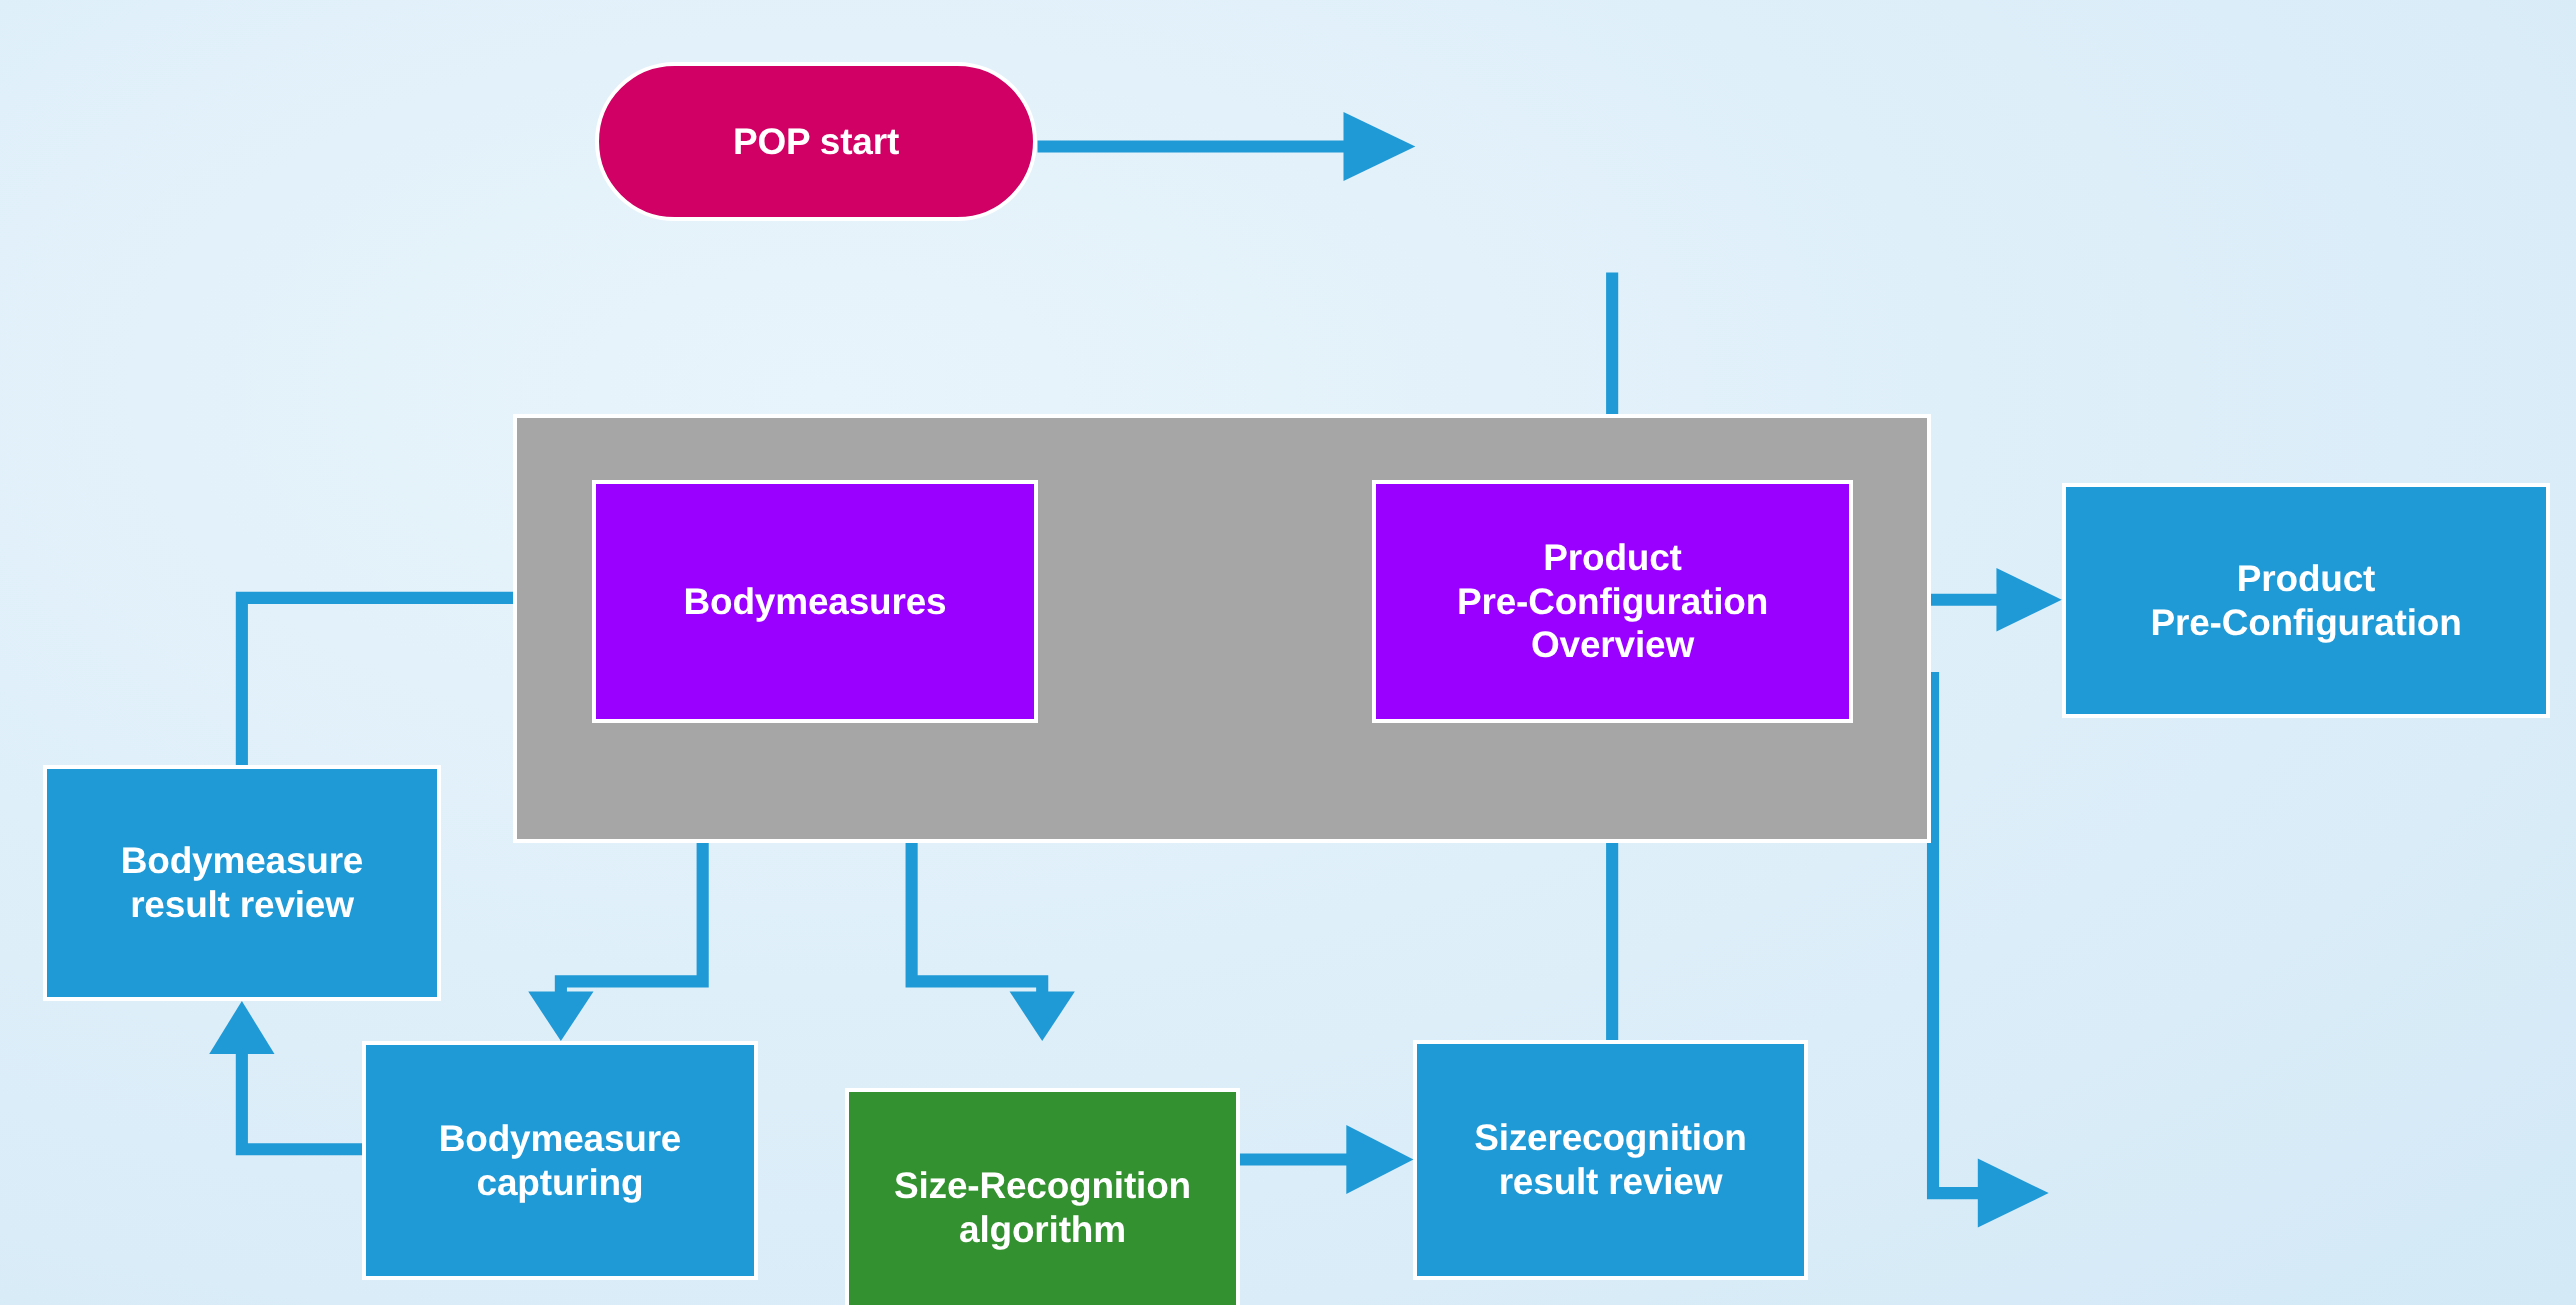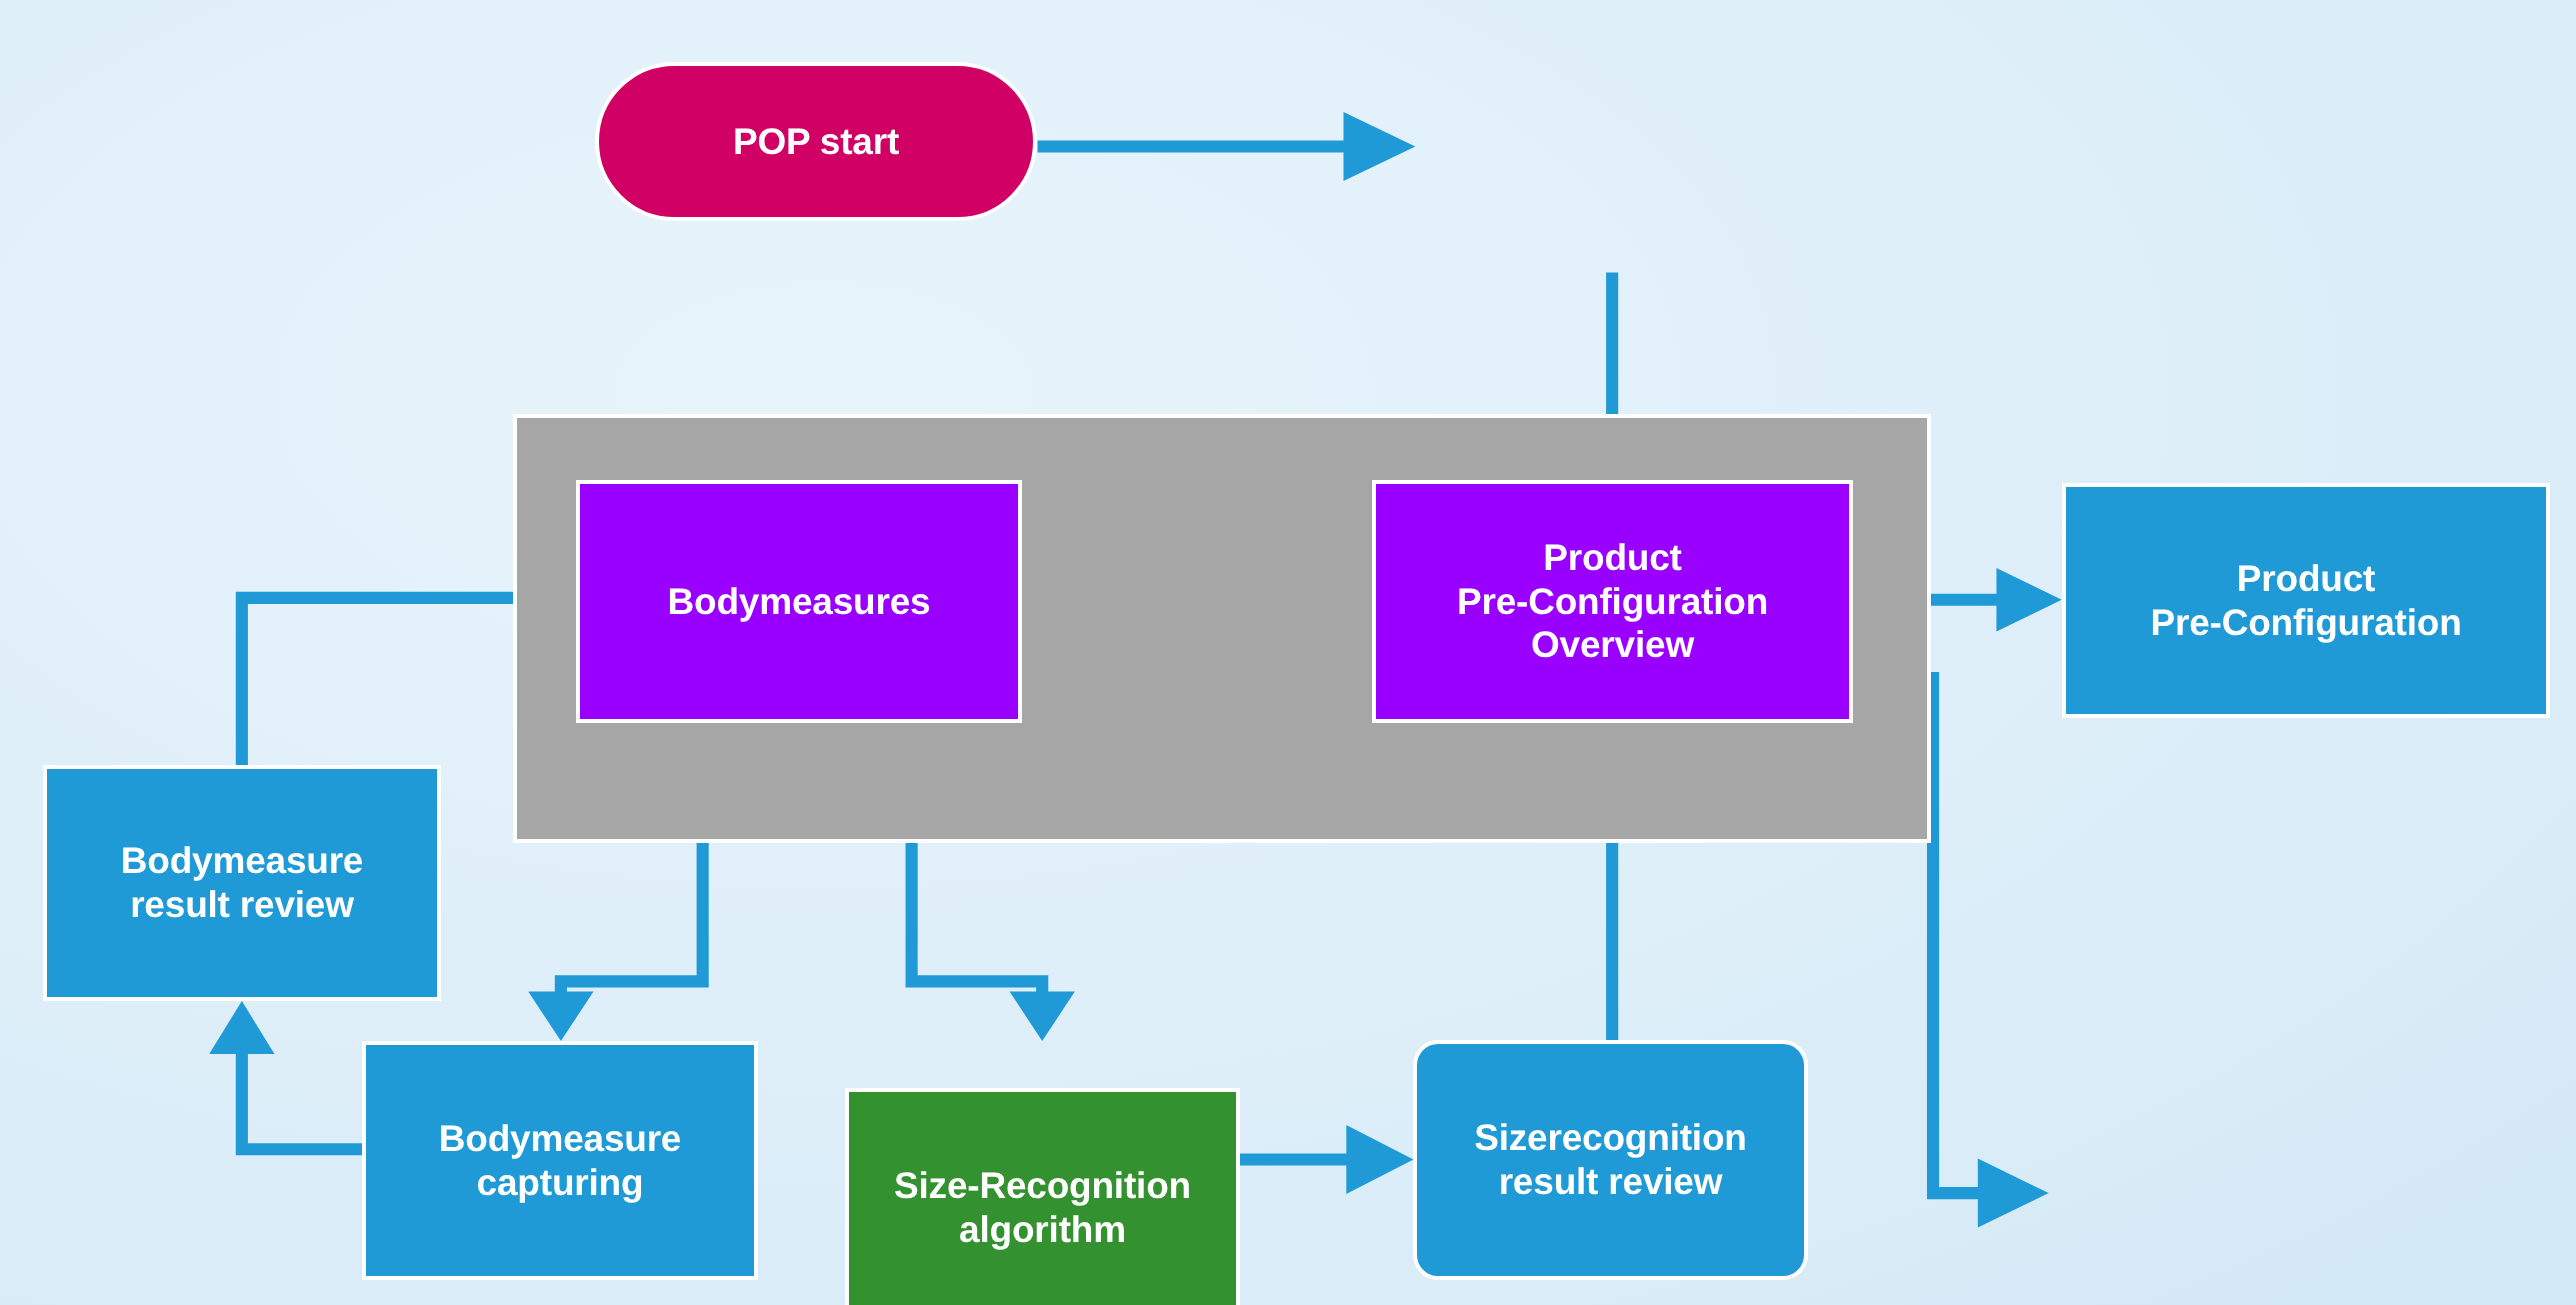--- a/index.html
+++ b/index.html
@@ -110,21 +110,21 @@
   </svg>
 
   <div class="group-box" style="left:513px; top:414px; width:1418px; height:429px; background:#a6a6a6;">
   </div>
 
   <div class="node pill" style="left:595px; top:62px; width:442px; height:159px; background:#d00064; font-size:37px;">
     <span>POP start</span>
   </div>
 
 
-  <div class="node" style="left:576px; top:480px; width:446px; height:243px; background:#9900ff; font-size:37px;">
+  <div class="node" style="left:592px; top:480px; width:446px; height:243px; background:#9900ff; font-size:37px;">
     <span>Bodymeasures</span>
   </div>
 
   <div class="node" style="left:1372px; top:480px; width:481px; height:243px; background:#9900ff; font-size:37px; white-space:pre-line;">
     <span>Product
 Pre-Configuration
 Overview</span>
   </div>
 
   <div class="node" style="left:2062px; top:483px; width:488px; height:235px; background:#1f9ad6; font-size:37px; white-space:pre-line;">
@@ -140,20 +140,20 @@
   <div class="node" style="left:362px; top:1041px; width:396px; height:239px; background:#1f9ad6; font-size:37px; white-space:pre-line;">
     <span>Bodymeasure
 capturing</span>
   </div>
 
   <div class="node" style="left:845px; top:1088px; width:395px; height:239px; background:#33912f; font-size:37px; white-space:pre-line;">
     <span>Size-Recognition
 algorithm</span>
   </div>
 
-  <div class="node" style="left:1413px; top:1040px; width:395px; height:240px; background:#1f9ad6; font-size:37px; white-space:pre-line;border-radius:25px;">
+  <div class="node" style="left:1413px; top:1040px; width:395px; height:240px; background:#1f9ad6; font-size:37px; white-space:pre-line;">
     <span>Sizerecognition
 result review</span>
   </div>
 
 
 </div>
 
 
 </body></html>

